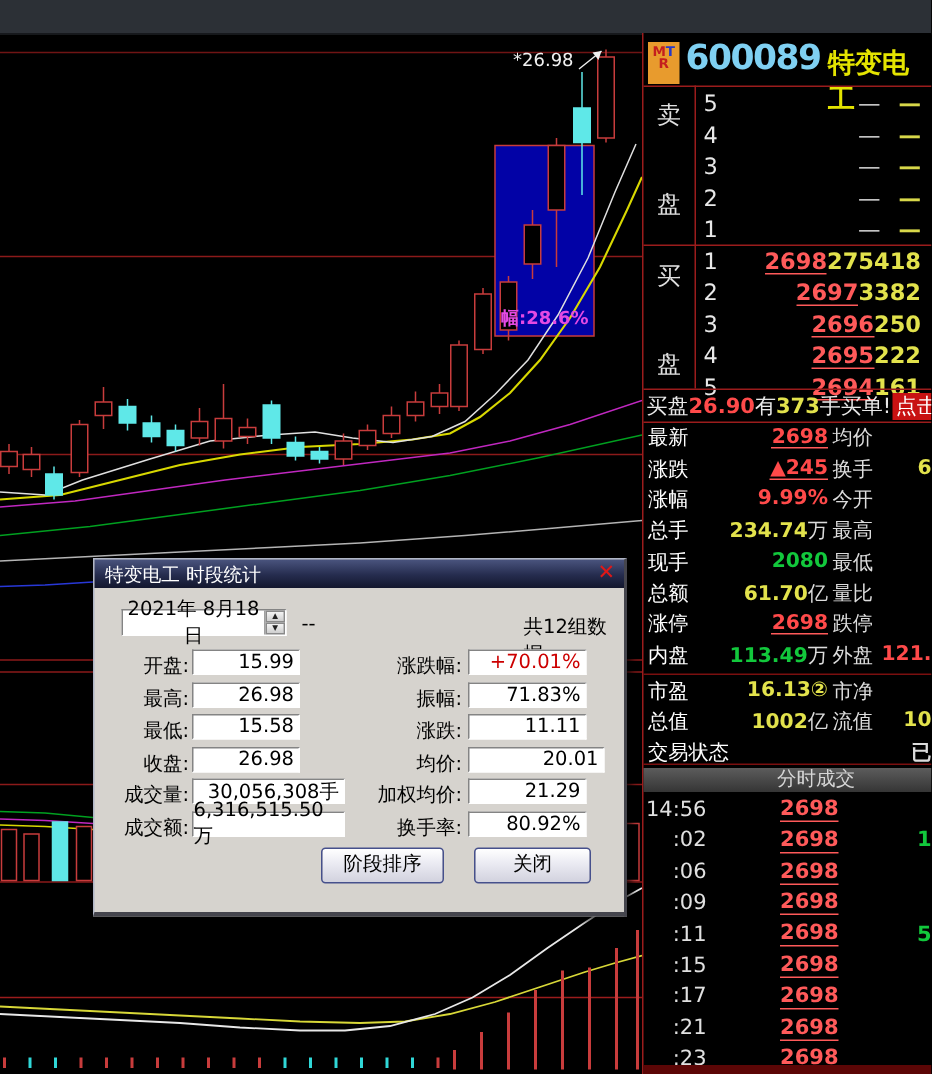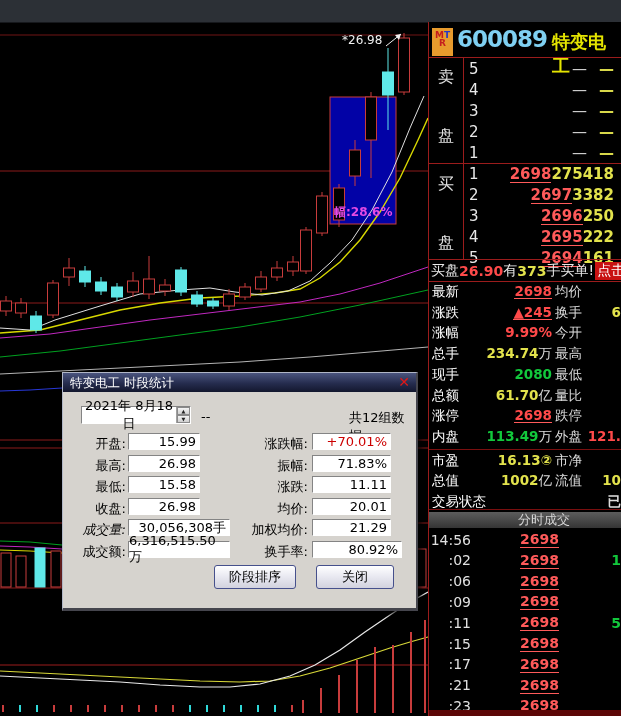--- a/index.html
+++ b/index.html
@@ -402,50 +402,50 @@
           <span>26.98</span>
         </div>
         <span class="fld-label" style="right: 290px; top: 105px; left: auto; position: absolute;">最低:</span>
         <div class="inset fld-box" style="left: 65px; top: 103px; width: 72px; position: absolute;">
           <span>15.58</span>
         </div>
         <span class="fld-label" style="right: 290px; top: 126.5px; left: auto; position: absolute;">收盘:</span>
         <div class="inset fld-box" style="left: 65px; top: 124.5px; width: 72px; position: absolute;">
           <span>26.98</span>
         </div>
-        <span class="fld-label" style="right: 290px; top: 148px; left: auto; position: absolute; font-style: italic;">成交量:</span>
+        <span class="fld-label" style="right: 290px; top: 148px; left: auto; position: absolute;">成交量:</span>
         <div class="inset fld-box" style="left: 65px; top: 146px; width: 102px; position: absolute;">
           <span>30,056,308手</span>
         </div>
         <span class="fld-label" style="right: 290px; top: 169.5px; left: auto; position: absolute;">成交额:</span>
         <div class="inset fld-box" style="left: 65px; top: 167.5px; width: 102px; position: absolute;">
           <span>6,316,515.50万</span>
         </div>
         <span class="fld-label" style="right: 108px; top: 62px; left: auto; position: absolute;">涨跌幅:</span>
         <div class="inset fld-box" style="left: 249px; top: 60px; width: 79px; position: absolute;">
           <span style="color: rgb(204, 0, 0);">+70.01%</span>
         </div>
         <span class="fld-label" style="right: 108px; top: 83.5px; left: auto; position: absolute;">振幅:</span>
         <div class="inset fld-box" style="left: 249px; top: 81.5px; width: 79px; position: absolute;">
           <span>71.83%</span>
         </div>
         <span class="fld-label" style="right: 108px; top: 105px; left: auto; position: absolute;">涨跌:</span>
         <div class="inset fld-box" style="left: 249px; top: 103px; width: 79px; position: absolute;">
           <span>11.11</span>
         </div>
         <span class="fld-label" style="right: 108px; top: 126.5px; left: auto; position: absolute;">均价:</span>
-        <div class="inset fld-box" style="left: 249px; top: 124.5px; width: 79px; position: absolute;">
+        <div class="inset fld-box" style="left: 249px; top: 124.5px; width: 91px; position: absolute;">
           <span>20.01</span>
         </div>
         <span class="fld-label" style="right: 108px; top: 148px; left: auto; position: absolute;">加权均价:</span>
         <div class="inset fld-box" style="left: 249px; top: 146px; width: 79px; position: absolute;">
           <span>21.29</span>
         </div>
         <span class="fld-label" style="right: 108px; top: 169.5px; left: auto; position: absolute;">换手率:</span>
-        <div class="inset fld-box" style="left: 249px; top: 167.5px; width: 90px; position: absolute;">
+        <div class="inset fld-box" style="left: 249px; top: 167.5px; width: 79px; position: absolute;">
           <span>80.92%</span>
         </div>
       </div>
     <div id="dlg-buttons">
         <div class="btn" style="left: 151px; top: 192px; width: 80px; position: absolute;">阶段排序</div>
         <div class="btn" style="left: 253px; top: 192px; width: 76px; position: absolute;">关闭</div>
       </div>
   </div>
 
 </div>

